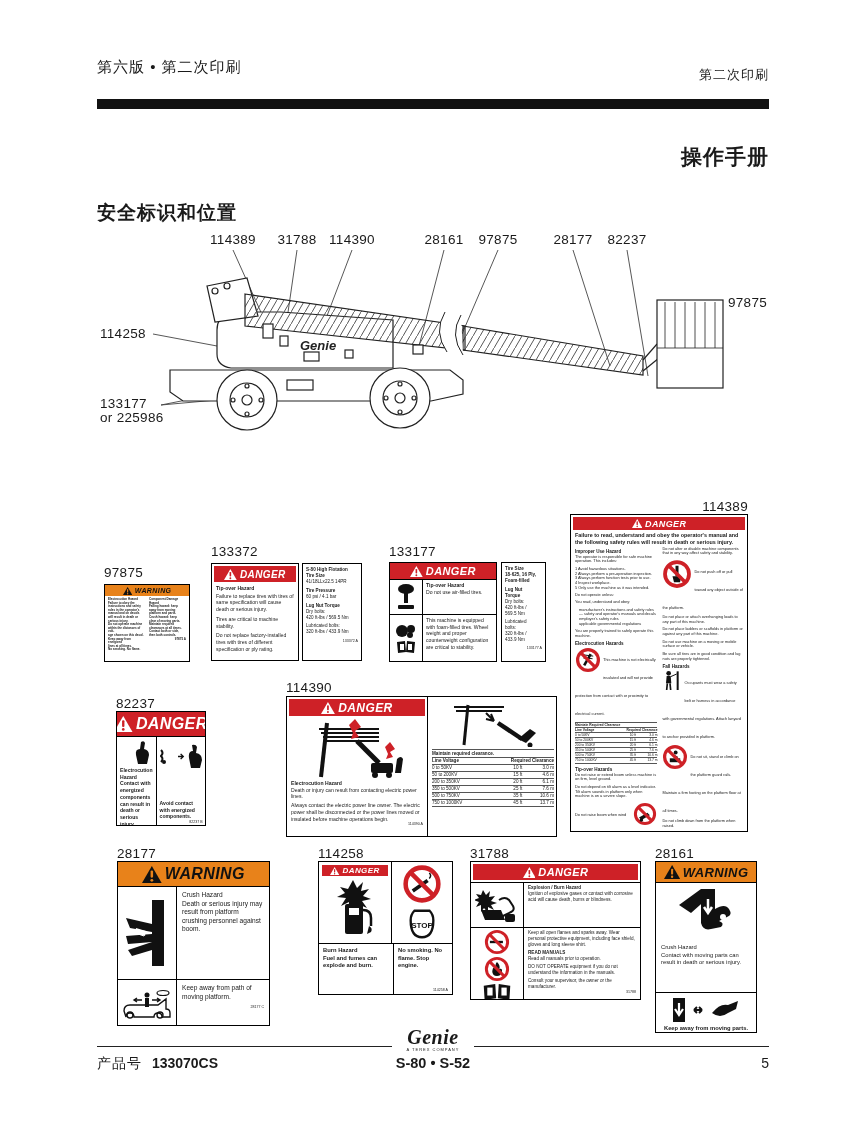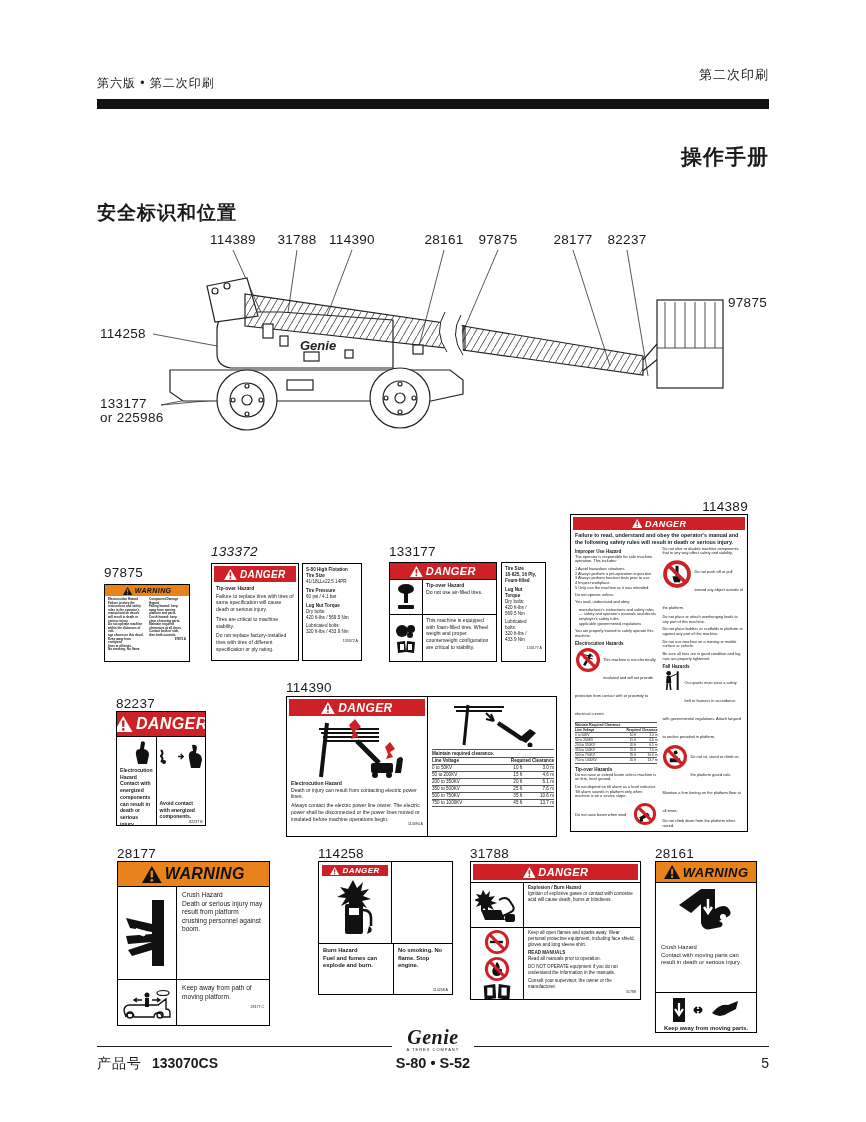--- a/index.html
+++ b/index.html
@@ -35,21 +35,21 @@
   .trow .c3{width:26%;text-align:right;}
   .hairline{border-top:.5px solid #555;}
   .pict{display:flex;align-items:center;justify-content:center;}
   .vline{border-left:1px solid #000;}
 </style>
 </head>
 <body>
 
 <div class="page">
 
-  <div class="abs cjk" style="left:97px;top:75px;font-size:12px;">第六版 • 第二次印刷</div>
+  <div class="abs cjk" style="left:97px;top:58px;font-size:15px;">第六版 • 第二次印刷</div>
   <div class="abs cjk" style="right:97px;top:66px;font-size:13px;">第二次印刷</div>
   <div class="abs hdr-bar" style="left:97px;top:99px;width:672px;height:10px;"></div>
 
   <div class="abs cjk" style="right:97px;top:143px;font-size:21px;font-weight:600;">操作手册</div>
   <div class="abs cjk" style="left:97px;top:200px;font-size:19px;font-weight:700;">安全标识和位置</div>
 
   <div class="abs" style="left:95px;top:228px;width:680px;height:217px;">
     <svg width="680" height="217" viewBox="0 0 680 217" style="position:absolute;left:0;top:0;">
       <defs>
         <pattern id="hatch" width="7" height="12" patternUnits="userSpaceOnUse">
@@ -161,21 +161,21 @@
         <div>clear of moving parts.</div>
           <div>Maintain required</div>
           <div>clearances at all times.</div>
         <div>Contact both or side,</div>
           <div>then both controls.</div>
         <div style="text-align:right;">97875  A</div>
       </div>
     </div>
   </div>
 
-  <div class="abs decal-label" style="left:211px;top:544px;font-style:italic;">133372</div>
+  <div class="abs decal-label" style="left:211px;top:544px;">133372</div>
   <div class="box" style="left:211px;top:563px;width:88px;height:98px;">
     <div class="dbar" style="height:16px;font-size:10px;margin:2px;">
       <span class="tri" style="height:11px;">
           <svg viewBox="0 0 22 19">
             <path d="M11 0 L22 19 H0 Z" fill="#fff"></path>
             <rect x="9.6" y="5" width="2.8" height="8" rx="1.2" fill="#CE2127"></rect>
             <circle cx="11" cy="16" r="1.6" fill="#CE2127"></circle>
           </svg>
         </span>
       <span>DANGER</span>
@@ -582,20 +582,32 @@
         <div class="pict" style="height:62px;">
           <svg width="44" height="58" viewBox="0 0 44 58">
             <path d="M20,2 l4,8 6,-6 -2,9 8,-2 -6,7 8,3 -9,2 5,7 -9,-4 0,9 -5,-8 -5,7 1,-10 -8,4 5,-8 -9,-1 8,-4 -5,-6 8,2 Z" fill="#111"></path>
             <rect x="12" y="26" width="18" height="30" rx="2" fill="#111"></rect>
             <rect x="16" y="30" width="10" height="7" fill="#fff"></rect>
             <path d="M30,32 q8,0 8,8 v8" fill="none" stroke="#111" stroke-width="2.5"></path>
             <path d="M36,48 q4,2 2,6 l-4,2 Z" fill="#111"></path>
           </svg>
         </div>
       </div>
+      <div class="pict" style="flex:1;flex-direction:column;gap:3px;">
+        <svg width="40" height="40" viewBox="0 0 44 44">
+          <circle cx="22" cy="22" r="18" fill="none" stroke="#CE2127" stroke-width="5"></circle>
+          <rect x="10" y="22" width="20" height="4" fill="#111" transform="rotate(-35 20 24)"></rect>
+          <path d="M30,10 q3,3 0,6" fill="none" stroke="#111" stroke-width="1.6"></path>
+          <line x1="10" y1="10" x2="34" y2="34" stroke="#CE2127" stroke-width="5"></line>
+        </svg>
+        <svg width="38" height="34" viewBox="0 0 40 36">
+          <path d="M12,4 h16 q4,4 4,10 q0,18 -12,18 q-12,0 -12,-18 q0,-6 4,-10 Z" fill="none" stroke="#111" stroke-width="2.5"></path>
+          <text x="20" y="22" font-size="8.5" font-weight="bold" text-anchor="middle" fill="#111">STOP</text>
+        </svg>
+      </div>
     </div>
     <div style="display:flex;border-top:1px solid #000;height:51px;">
       <div style="width:66px;border-right:1px solid #000;padding:3px 4px;">
         <div class="t6 b">Burn Hazard</div>
         <div class="t6 b">Fuel and fumes can explode and burn.</div>
       </div>
       <div style="flex:1;padding:3px 4px;display:flex;flex-direction:column;">
         <div class="t6 b">No smoking. No flame. Stop engine.</div>
         <div class="code" style="margin-top:auto;">114258  A</div>
       </div>

